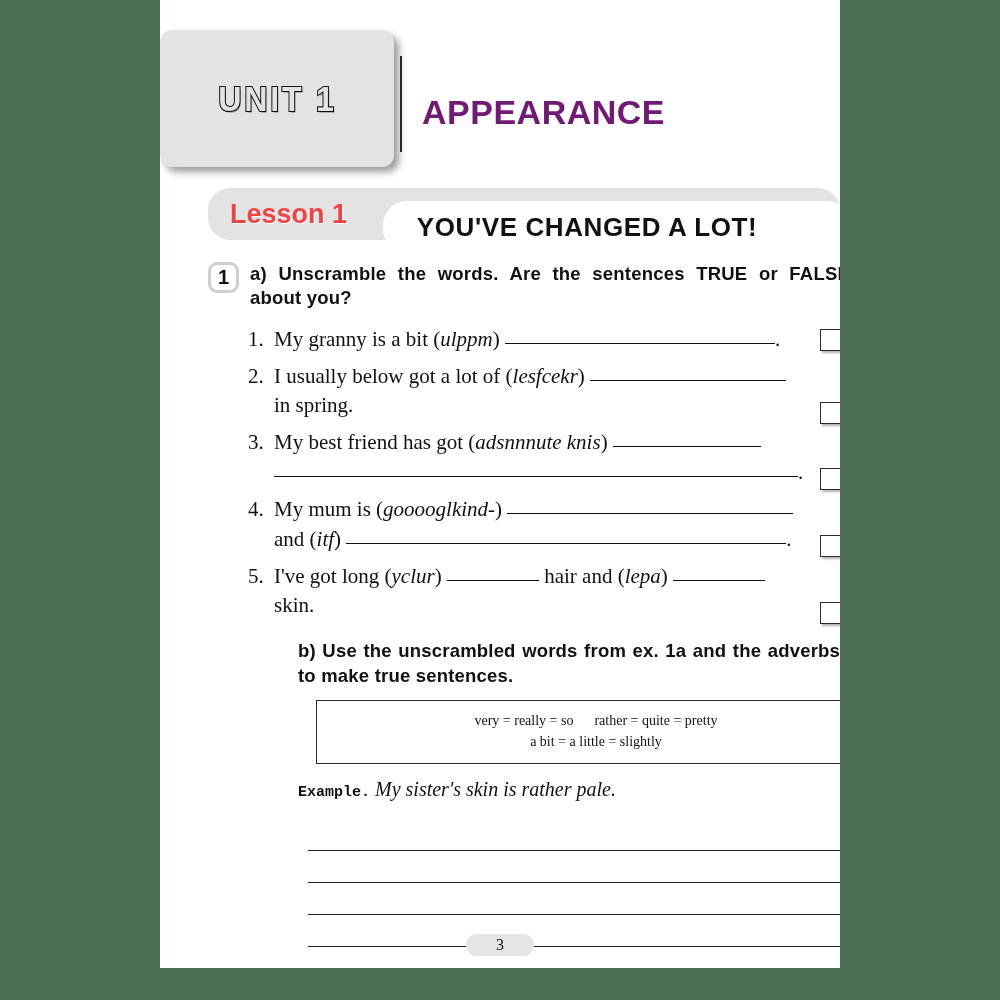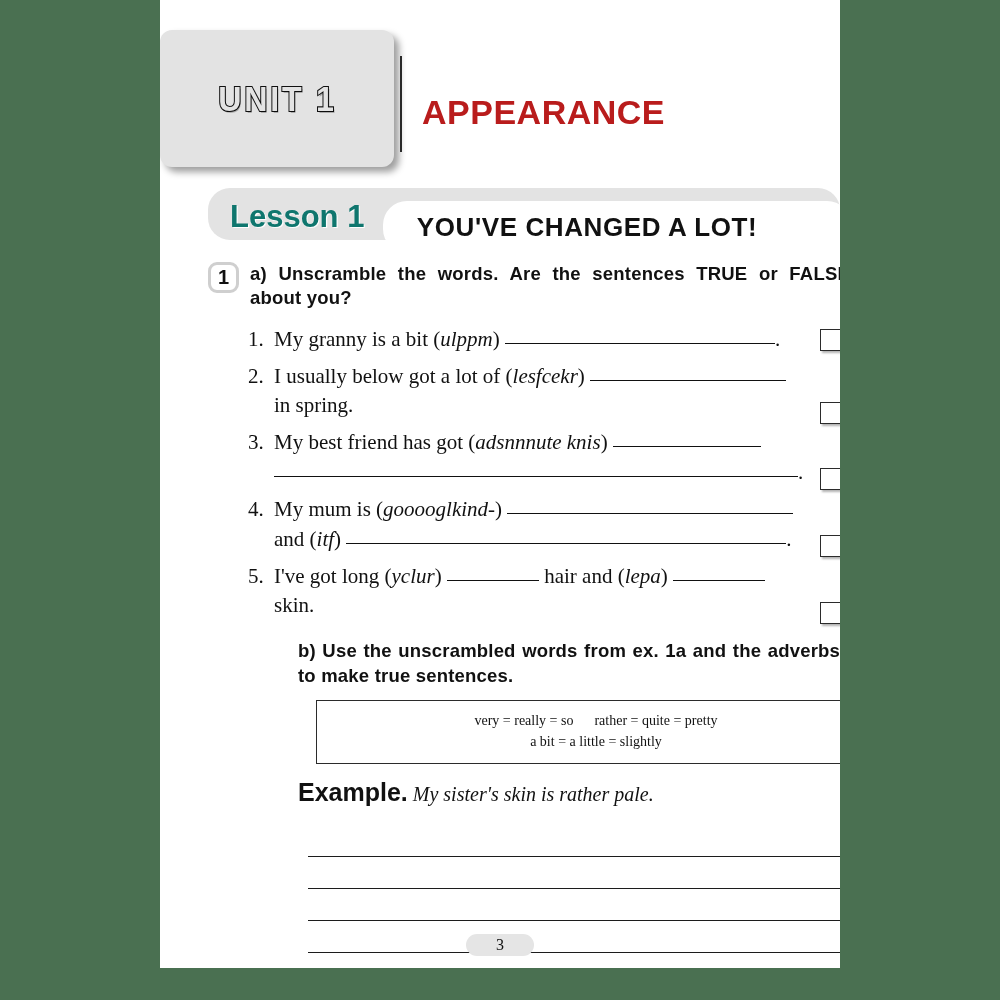--- a/index.html
+++ b/index.html
@@ -66,21 +66,21 @@
     background: #2a2a2a;
   }
   #unit-title {
     position: absolute;
     left: 262px;
     top: 93px;
     font-family: "Liberation Sans", sans-serif;
     font-weight: bold;
     font-size: 34px;
     letter-spacing: 0.5px;
-    color: #b91c1c;
+    color: #701a75;
     white-space: nowrap;
   }
 
   
   #lesson-bar {
     position: relative;
     margin: 20px 0 0 48px;
     height: 52px;
   }
   #lesson-strip {
@@ -91,22 +91,22 @@
     height: 52px;
     background: #e3e3e3;
     border-radius: 22px;
   }
   #lesson-number {
     position: absolute;
     left: 22px;
     top: 11px;
     font-family: "Liberation Sans", sans-serif;
     font-weight: bold;
-    font-size: 31px;
-    color: #0f766e;
+    font-size: 27px;
+    color: #ef4444;
     text-shadow: 1.2px 1.2px 0 rgba(255,255,255,0.9);
     white-space: nowrap;
   }
   #lesson-title-plate {
     position: absolute;
     left: 175px;
     top: 13px;
     width: 468px;
     height: 52px;
     background: #ffffff;
@@ -229,23 +229,23 @@
     line-height: 1.5;
     color: #111;
   }
   .adverb-line { white-space: pre; }
   #example-line {
     margin: 14px 0 0 90px;
     font-size: 20px;
     color: #111;
   }
   #example-label {
-    font-family: Liberation Sans, sans-serif;
-    font-weight: bold;
-    font-size: 25px;
+    font-family: Liberation Mono, monospace;
+    font-weight: bold;
+    font-size: 15px;
   }
   #example-sentence {
     font-style: italic;
   }
 
   
   #writing-lines {
     margin: 18px 0 0 100px;
     width: 578px;
   }

